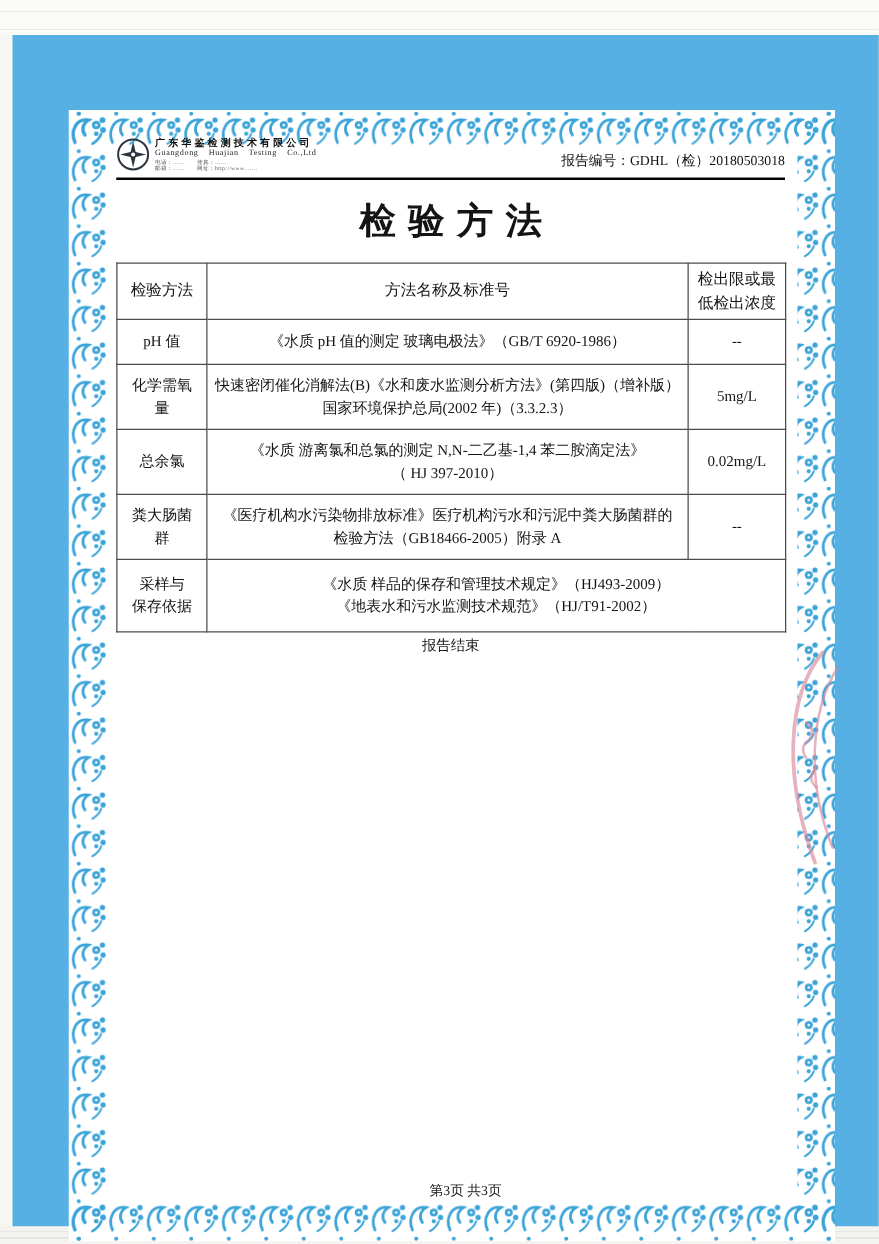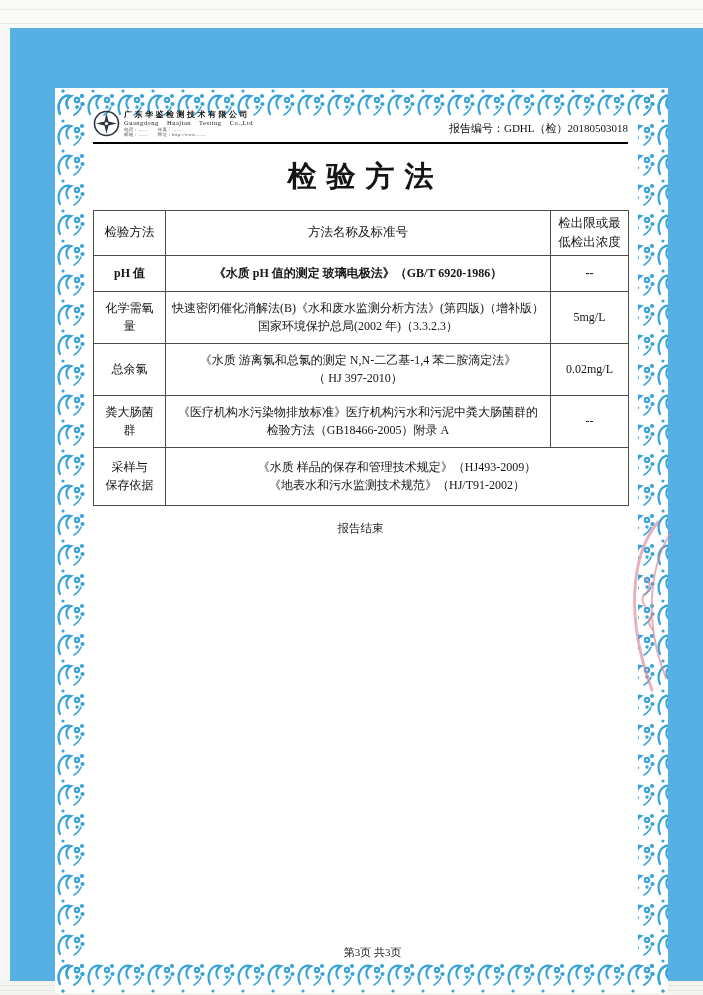--- a/index.html
+++ b/index.html
@@ -62,25 +62,25 @@
   table.methods td, table.methods th {
     border:1px solid #4c4c4c; text-align:center; vertical-align:middle;
     padding:3px 6px; font-weight:normal; line-height:1.5;
     white-space:pre-line;
   }
   table.methods { border:1.5px solid #3f3f3f; }
   col.c-item { width:72px; }
   col.c-method { width:385px; }
   col.c-limit { width:78px; }
   tr.h-hdr  td { height:42px; font-size:12.5px; }
-  tr.h-s    td { height:36px;font-weight:bold; }
+  tr.h-s    td { height:36px; }
   tr.h-m    td { height:38px; }
   tr.h-d    td { height:52px; }
   tr.h-last td { height:58px; }
-  .end-note { text-align:center; margin-top:15px; font-size:11.5px; color:#1a1a1a; }
+  .end-note { text-align:center; margin-top:3px; font-size:11.5px; color:#1a1a1a; }
   
   .page-footer {
     position:absolute; left:0; bottom:33px; width:613px;
     text-align:center; font-size:11px; color:#1a1a1a;padding-left:22px;
   }
   
   .stamp { position:absolute; right:-14px; top:430px; pointer-events:none; }
 </style>
 </head>
 <body>

